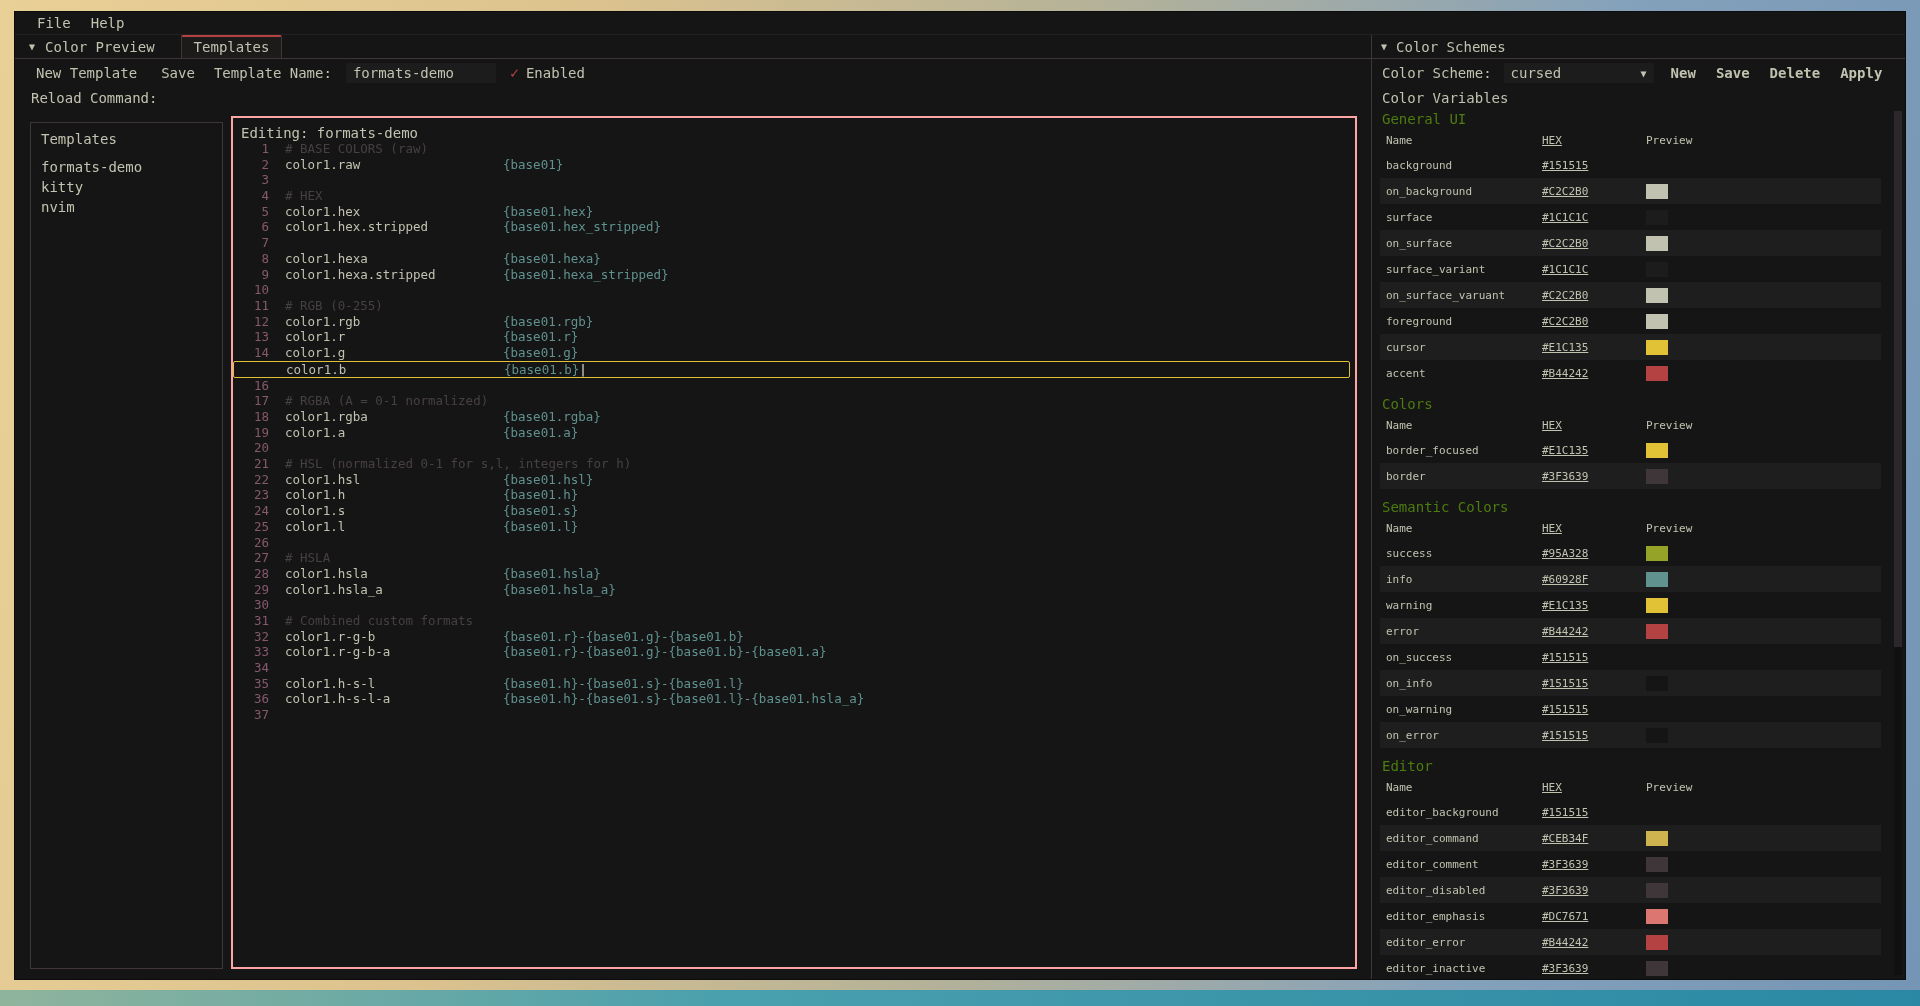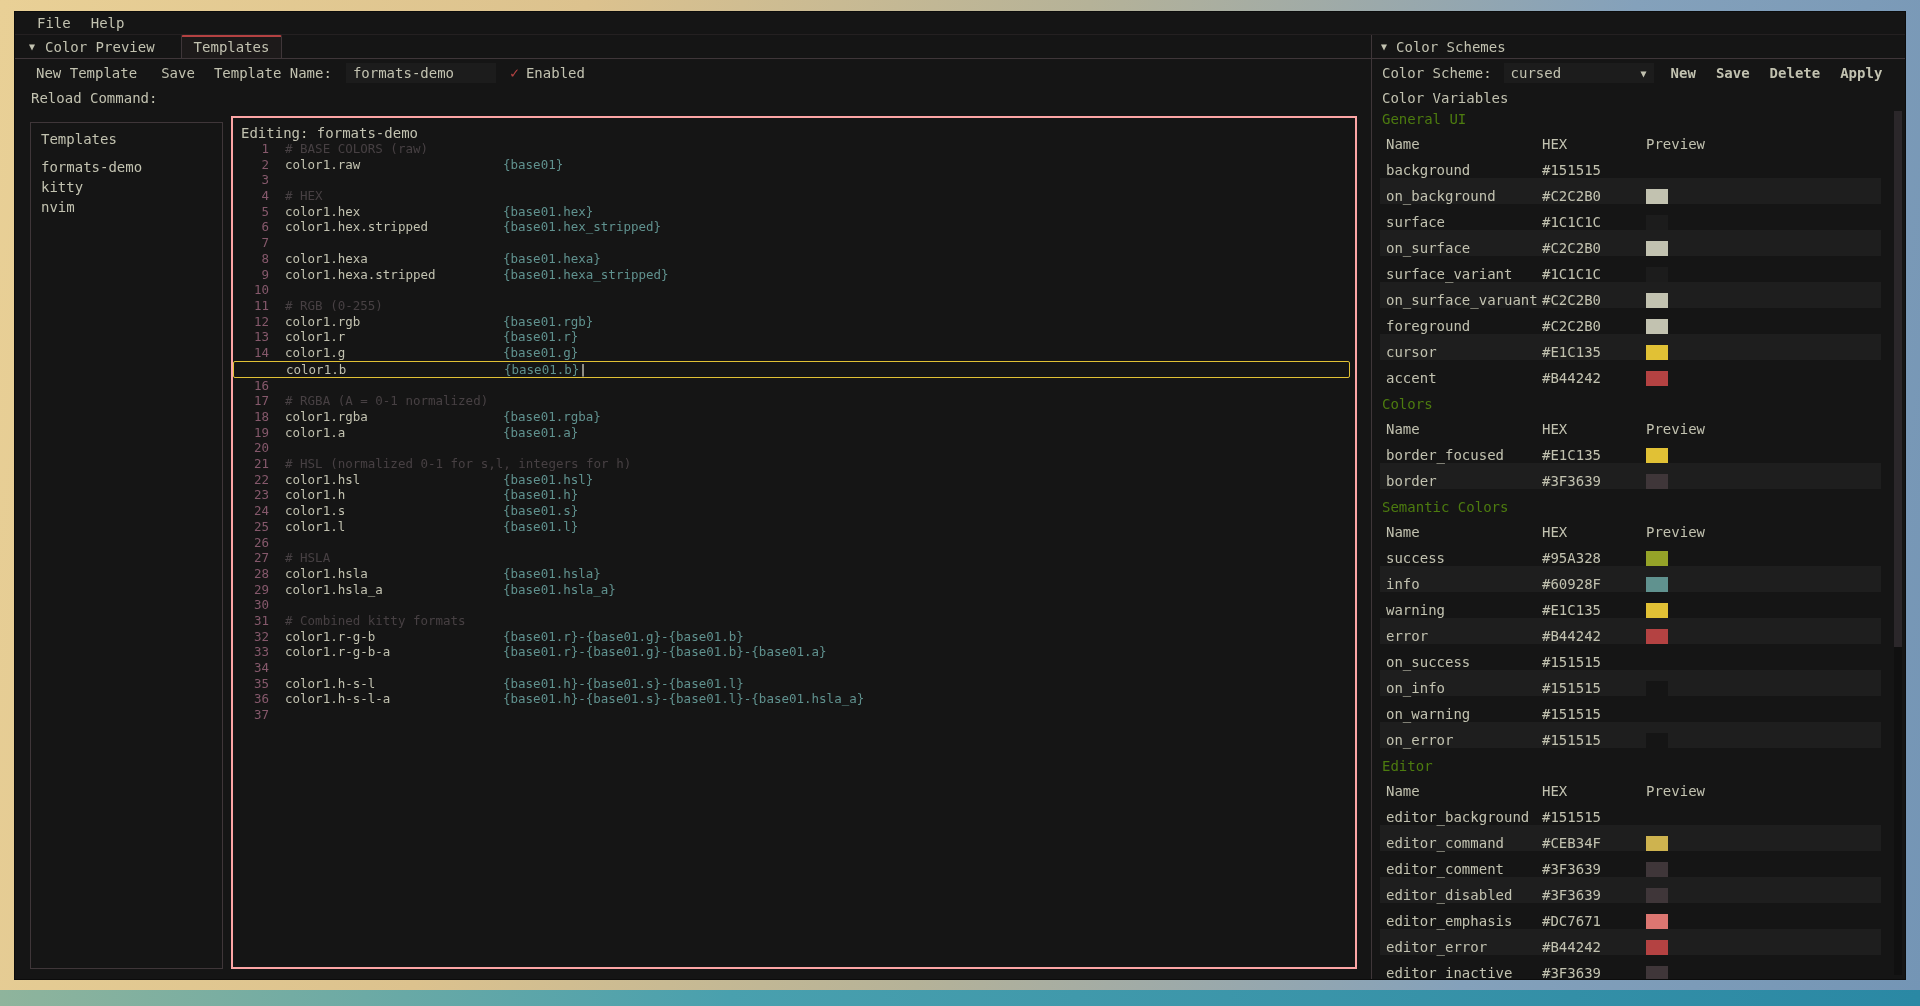--- a/index.html
+++ b/index.html
@@ -87,25 +87,25 @@
   .combo {
     width: 150px; height: 20px; background: #1C1C1C; display: flex; align-items: center;
     justify-content: space-between; padding: 0 7px; cursor: pointer;
   }
   .combo-arrow { font-size: 10px; }
   .scheme-buttons { display: flex; gap: 10px; font-weight: bold; }
   .vars-title { height: 22px; display: flex; align-items: center; padding-left: 10px; flex: 0 0 auto; }
   #sections { flex: 1; overflow: hidden; padding: 0 24px 0 8px; }
   .section { margin-bottom: 8px; }
   .sec-title { height: 20px; line-height: 20px; padding-left: 2px; color: #4d7c0f; }
-  .crow { display: flex; align-items: flex-end; height: 26px; padding-left: 6px; font-size: 14px; }
+  .crow { display: flex; align-items: center; height: 26px; padding-left: 6px; font-size: 11px; }
   .crow.chead { height: 23px; }
   .crow:nth-child(odd):not(.chead) { background: #1E1E1E; }
   .cc:nth-child(1) { width: 156px; flex: 0 0 auto; }
-  .cc:nth-child(2) { width: 104px; flex: 0 0 auto; }
+  .cc:nth-child(2) { width: 104px; flex: 0 0 auto; text-decoration: underline; }
   .cc:nth-child(3) { flex: 1; }
   .swatch { display: inline-block; width: 22px; height: 15px; vertical-align: middle; }
   .scrollbar {
     position: absolute; right: 3px; top: 76px; bottom: 4px; width: 8px;
     background: #101010;
   }
   .scroll-thumb { position: absolute; top: 0; left: 0; right: 0; height: 62%; background: #2b272a; }
 </style>
 </head>
 <body>
@@ -180,21 +180,21 @@
                 <div class="ed-line"><span class="ln">21</span><span class="cmt"># HSL (normalized 0-1 for s,l, integers for h)</span></div>
                 <div class="ed-line"><span class="ln">22</span><span class="key">color1.hsl</span><span class="val">{base01.hsl}</span></div>
                 <div class="ed-line"><span class="ln">23</span><span class="key">color1.h</span><span class="val">{base01.h}</span></div>
                 <div class="ed-line"><span class="ln">24</span><span class="key">color1.s</span><span class="val">{base01.s}</span></div>
                 <div class="ed-line"><span class="ln">25</span><span class="key">color1.l</span><span class="val">{base01.l}</span></div>
                 <div class="ed-line"><span class="ln">26</span></div>
                 <div class="ed-line"><span class="ln">27</span><span class="cmt"># HSLA</span></div>
                 <div class="ed-line"><span class="ln">28</span><span class="key">color1.hsla</span><span class="val">{base01.hsla}</span></div>
                 <div class="ed-line"><span class="ln">29</span><span class="key">color1.hsla_a</span><span class="val">{base01.hsla_a}</span></div>
                 <div class="ed-line"><span class="ln">30</span></div>
-                <div class="ed-line"><span class="ln">31</span><span class="cmt"># Combined kitty formats</span></div>
+                <div class="ed-line"><span class="ln">31</span><span class="cmt"># Combined custom formats</span></div>
                 <div class="ed-line"><span class="ln">32</span><span class="key">color1.r-g-b</span><span class="val">{base01.r}-{base01.g}-{base01.b}</span></div>
                 <div class="ed-line"><span class="ln">33</span><span class="key">color1.r-g-b-a</span><span class="val">{base01.r}-{base01.g}-{base01.b}-{base01.a}</span></div>
                 <div class="ed-line"><span class="ln">34</span></div>
                 <div class="ed-line"><span class="ln">35</span><span class="key">color1.h-s-l</span><span class="val">{base01.h}-{base01.s}-{base01.l}</span></div>
                 <div class="ed-line"><span class="ln">36</span><span class="key">color1.h-s-l-a</span><span class="val">{base01.h}-{base01.s}-{base01.l}-{base01.hsla_a}</span></div>
                 <div class="ed-line"><span class="ln">37</span></div>
               </div>
           </div>
         </div>
       </div>

